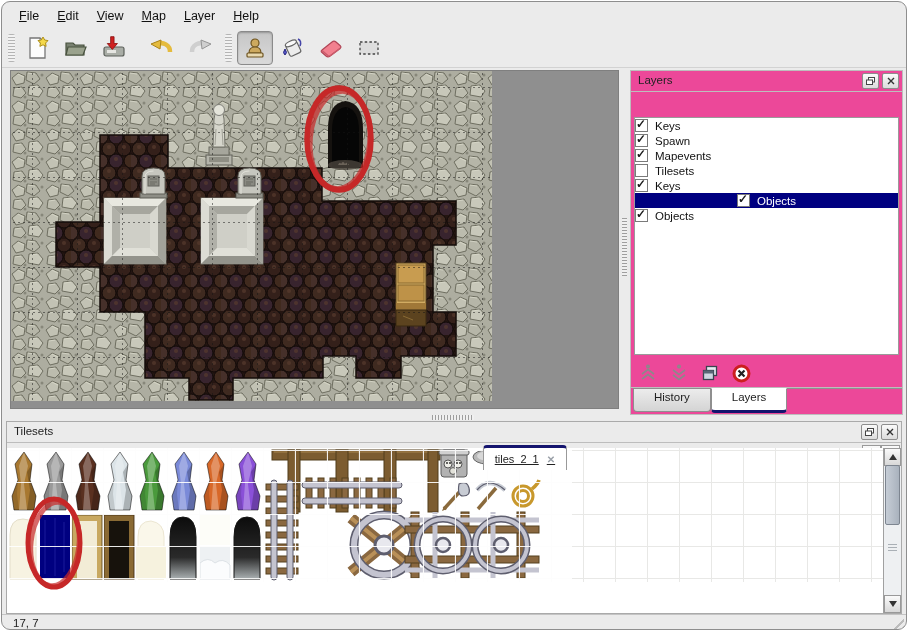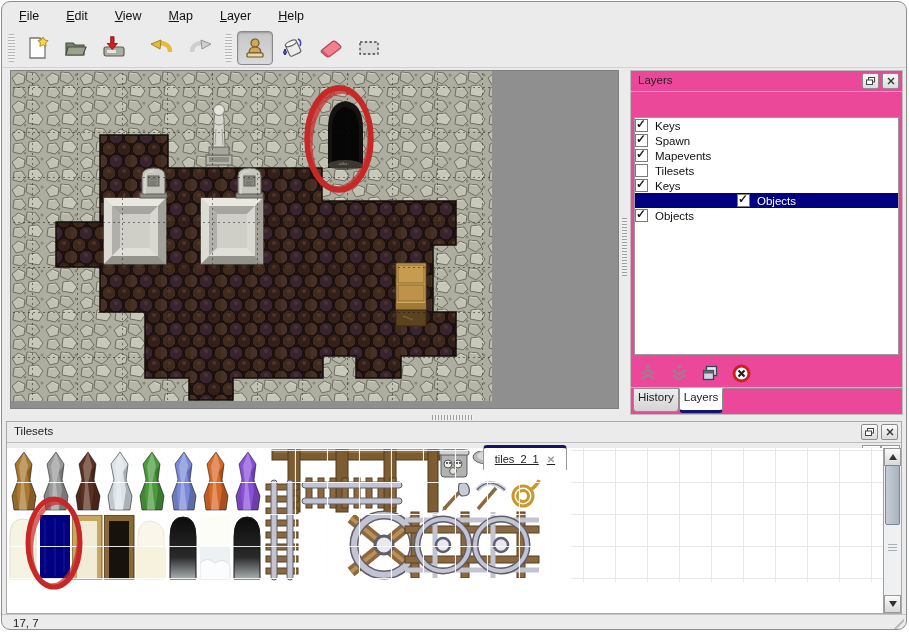--- a/index.html
+++ b/index.html
@@ -1,21 +1,21 @@
 <!DOCTYPE html>
 <html><head>
 <meta charset="utf-8">
 <style>
   html,body{margin:0;padding:0;background:#fff;font-family:"Liberation Sans",sans-serif;}
   .stage{position:relative;width:909px;height:632px;overflow:hidden;}
   .window{position:absolute;left:1px;top:1px;width:904px;height:627px;border:1.5px solid #8e8e8e;
           border-radius:9px;background:#ebebeb;overflow:hidden;}
 
   
-  .menubar{position:absolute;left:0;top:0;right:0;height:27px;display:flex;align-items:center;padding-left:8px;gap:9px;}
+  .menubar{position:absolute;left:0;top:0;right:0;height:27px;display:flex;align-items:center;padding-left:8px;}
   .menu-item{font-size:12.5px;color:#111;padding:3px 9px;cursor:default;}
   .menu-item u{text-decoration:underline;}
 
   
   .toolbar{position:absolute;left:0;top:27px;right:0;height:38px;border-bottom:1px solid #d2d2d2;display:flex;align-items:center;}
   .tb-handle{width:7px;height:28px;margin:0 4px 0 6px;
     background:repeating-linear-gradient(to bottom,#b4b4b4 0 1px,#f2f2f2 1px 3px);border-radius:2px;}
   .tb-btn{width:34px;height:32px;display:flex;align-items:center;justify-content:center;border:1px solid transparent;border-radius:4px;margin:0 1px;}
   .tb-btn.active{background:linear-gradient(#c6c6c6,#dadada);border:1px solid #8a8a8a;box-shadow:inset 0 1px 2px rgba(0,0,0,.25);}
   .tb-gap{width:10px;}
@@ -50,21 +50,21 @@
   .slider .handle i{position:absolute;left:6px;top:3px;width:15px;height:8px;
     background:repeating-linear-gradient(to right,#a8a8a8 0 1px,transparent 1px 3px);}
   .layer-list{position:absolute;left:3px;right:3px;top:46px;height:236px;background:#fff;border:1px solid #9a9a9a;overflow:hidden;}
   .lrow{height:15px;display:flex;align-items:center;font-size:11.5px;color:#111;padding-left:0;}
   .lrow.selected{background:#000080;color:#fff;justify-content:center;}
   .checkbox{width:11px;height:11px;background:#fff;border:1px solid #7a7a7a;margin-right:7px;position:relative;flex:none;}
   .checkbox.checked::after{content:"✓";position:absolute;left:0px;top:-3px;font-size:12px;font-weight:bold;color:#1a1a1a;}
   .layer-btns{position:absolute;left:0;right:0;top:288px;height:28px;border-bottom:1px solid #bdbdbd;display:flex;align-items:center;padding-left:6px;gap:9px;}
   .layer-btn{width:22px;height:22px;display:flex;align-items:center;justify-content:center;}
   .dock-tabs{position:absolute;left:2px;right:0;top:317px;height:27px;border-top:1px solid #8f8f8f;display:flex;}
-  .s-tab{font-size:11.5px;color:#222;padding:2px 4px 0;height:20px;border:1px solid #8f8f8f;border-top:none;
+  .s-tab{font-size:11.5px;color:#222;padding:2px 20px 0;height:20px;border:1px solid #8f8f8f;border-top:none;
     background:linear-gradient(#ececec,#d4d4d4);border-radius:0 0 4px 4px;}
   .s-tab.active{position:relative;top:-1px;background:#fff;border-top:1px solid #fff;border-bottom:3px solid #14146e;height:19px;z-index:2;}
 
   
   .tiles-dock{position:absolute;left:4px;right:4px;top:419px;height:193px;border:1px solid #aaa;background:#ebebeb;box-sizing:border-box;}
   .ts-tabs{position:relative;height:26px;border-bottom:1px solid #8a8a8a;display:flex;align-items:flex-end;padding-left:1px;}
   .ts-tab{flex:none;display:flex;align-items:center;height:19px;font-size:11px;color:#222;padding:0 11px;
     border:1px solid #999;border-bottom:none;border-radius:4px 4px 0 0;background:linear-gradient(#fbfbfb,#dadada);margin-right:1px;text-decoration:underline;}
   .ts-tab .x{margin-left:8px;color:#9aa0a8;font-size:10px;font-weight:bold;}
   .ts-tab.active{position:relative;bottom:-1px;z-index:2;height:22px;background:#fff;border-top:3px solid #14146e;}

